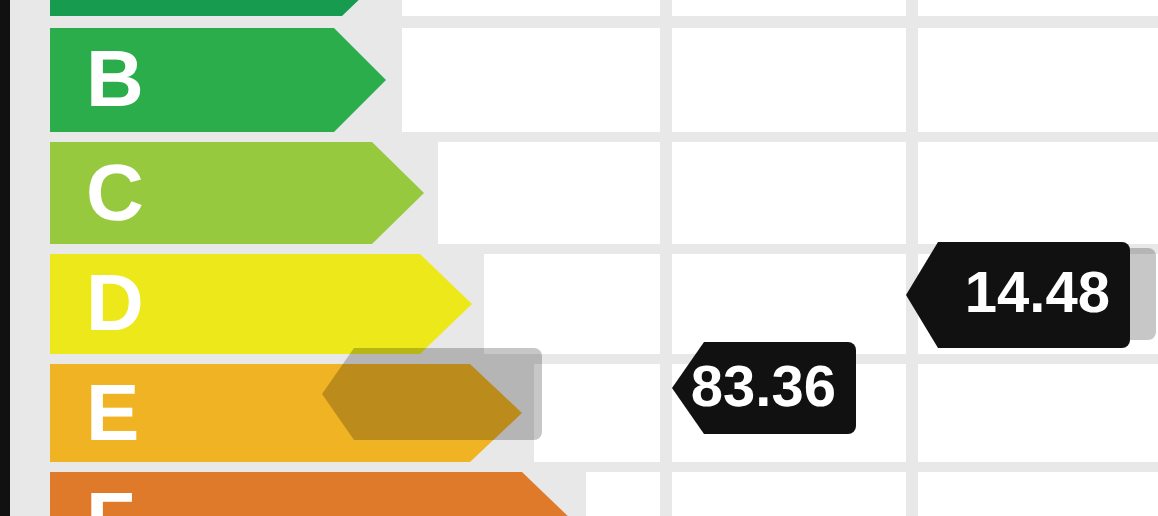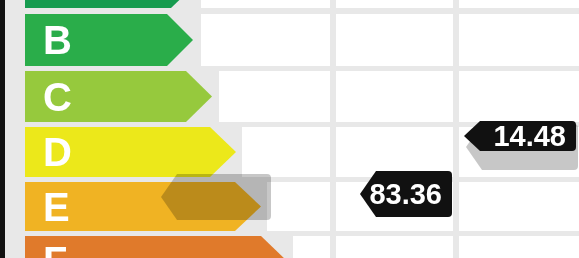--- a/index.html
+++ b/index.html
@@ -157,22 +157,22 @@
     <span class="band-letter">E</span>
   </div>
 
   <div class="band" style="left:25px; top:236px; width:262px; height:50px; background:#e07a2b;
               -webkit-clip-path: polygon(0% 0%, 236px 0%, 262px 50%, 236px 100%, 0% 100%);
               clip-path: polygon(0% 0%, 236px 0%, 262px 50%, 236px 100%, 0% 100%);">
     <span class="band-letter">F</span>
   </div>
 
   <div class="badge-shadow" style="left:466px; top:124px; width:112px; height:46px;"></div>
-  <div class="badge" style="left:464px; top:121px; width:112px; height:30px;">
+  <div class="badge" style="left:453px; top:121px; width:112px; height:53px;">
     <span>14.48</span>
   </div>
 
   <div class="badge-shadow" style="left:161px; top:174px; width:110px; height:46px;"></div>
-  <div class="badge" style="left:360px; top:171px; width:92px; height:46px; padding-left:22px;">
+  <div class="badge" style="left:336px; top:171px; width:92px; height:46px; padding-left:22px;">
     <span>83.36</span>
   </div>
 
 </div>
 
 </body></html>

